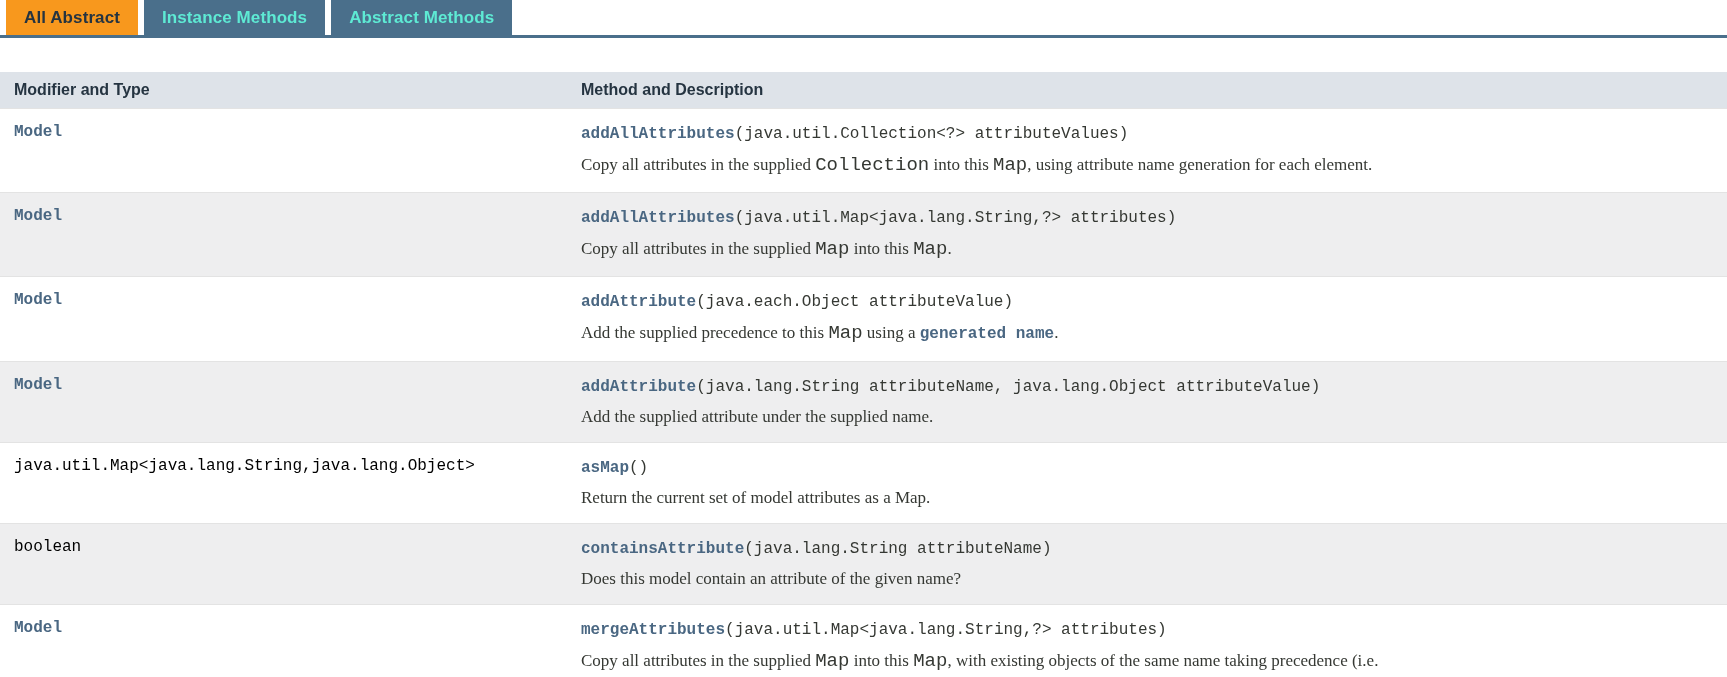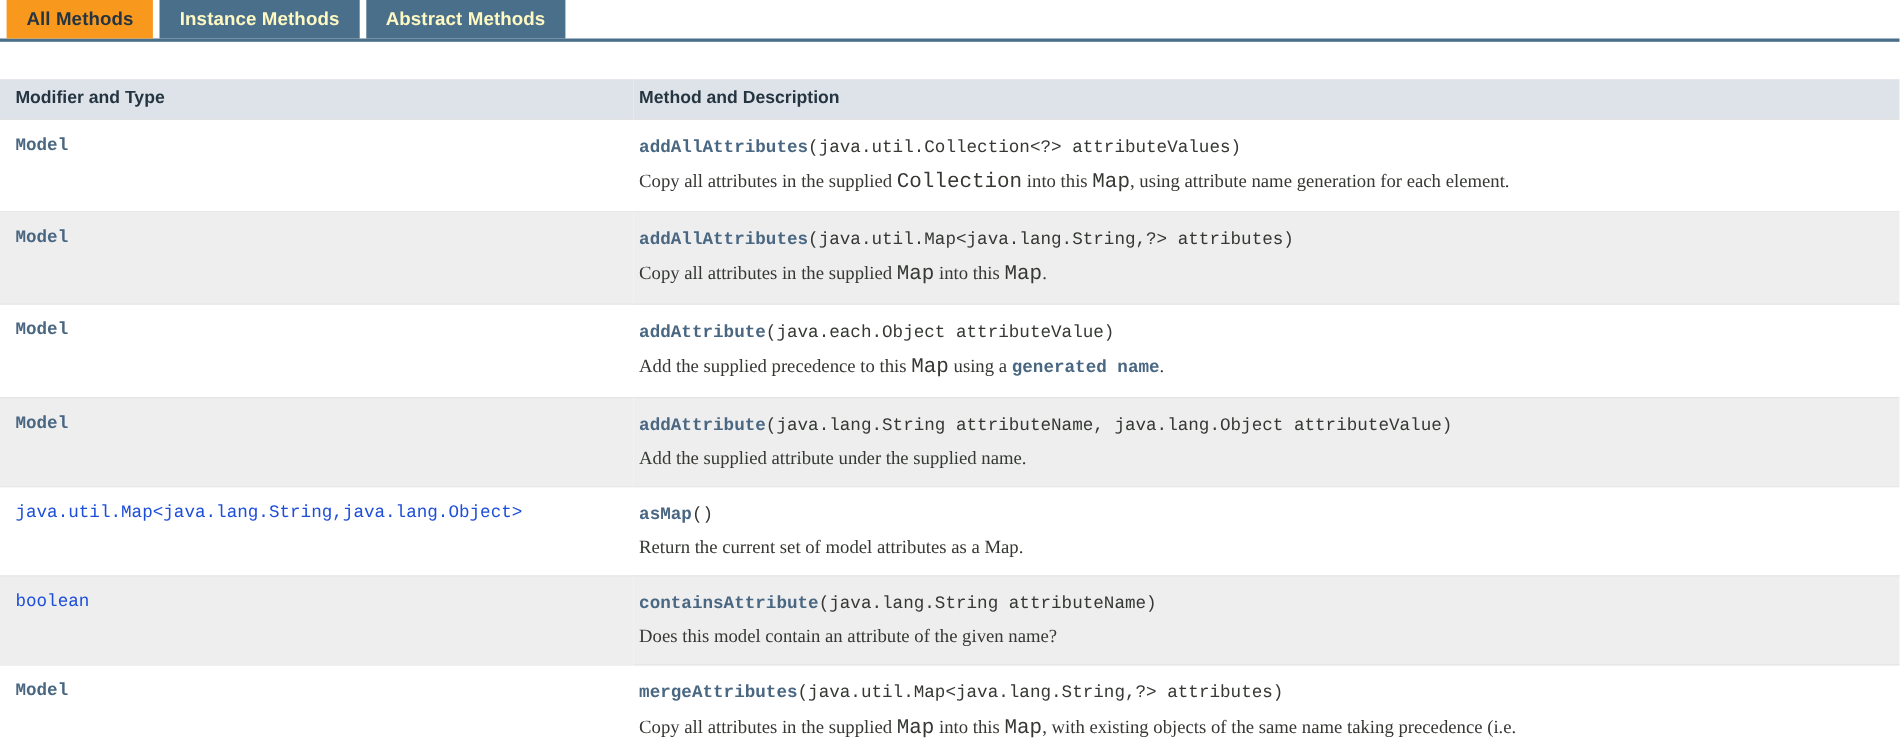--- a/index.html
+++ b/index.html
@@ -39,21 +39,21 @@
     letter-spacing: 0.1px;
     box-sizing: border-box;
     cursor: pointer;
   }
   .tab.active {
     background: #f8981d;
     color: #253441;
   }
   .tab.inactive {
     background: #4a6f8b;
-    color: #fef9c3;
+    color: #5eead4;
   }
 
   
   table.summary {
     border-collapse: collapse;
     width: 1727px;
     table-layout: fixed;
     margin-top: 34px;
   }
   table.summary col.c1 { width: 576px; }
@@ -117,27 +117,27 @@
   .desc {
     display: block;
     font-family: "Liberation Serif", "DejaVu Serif", serif;
     font-size: 17px;
     color: #353833;
     white-space: nowrap;
     overflow: hidden;
   }
   .desc .code { font-size: 19px; }
   .plain-type {
-    color: #1d4ed8;
+    color: #000000;
   }
 </style>
 </head>
 <body>
 
-<div class="tab-strip" id="tabStrip"><div class="tab active"><span>All Methods</span></div><div class="tab inactive"><span>Instance Methods</span></div><div class="tab inactive"><span>Abstract Methods</span></div></div>
+<div class="tab-strip" id="tabStrip"><div class="tab active"><span>All Abstract</span></div><div class="tab inactive"><span>Instance Methods</span></div><div class="tab inactive"><span>Abstract Methods</span></div></div>
 
 <table class="summary">
   <colgroup>
       <col class="c1">
       <col class="c2">
     </colgroup>
   <thead>
     <tr>
       <th class="col-head">Modifier and Type</th>
       <th class="col-head second">Method and Description</th>

